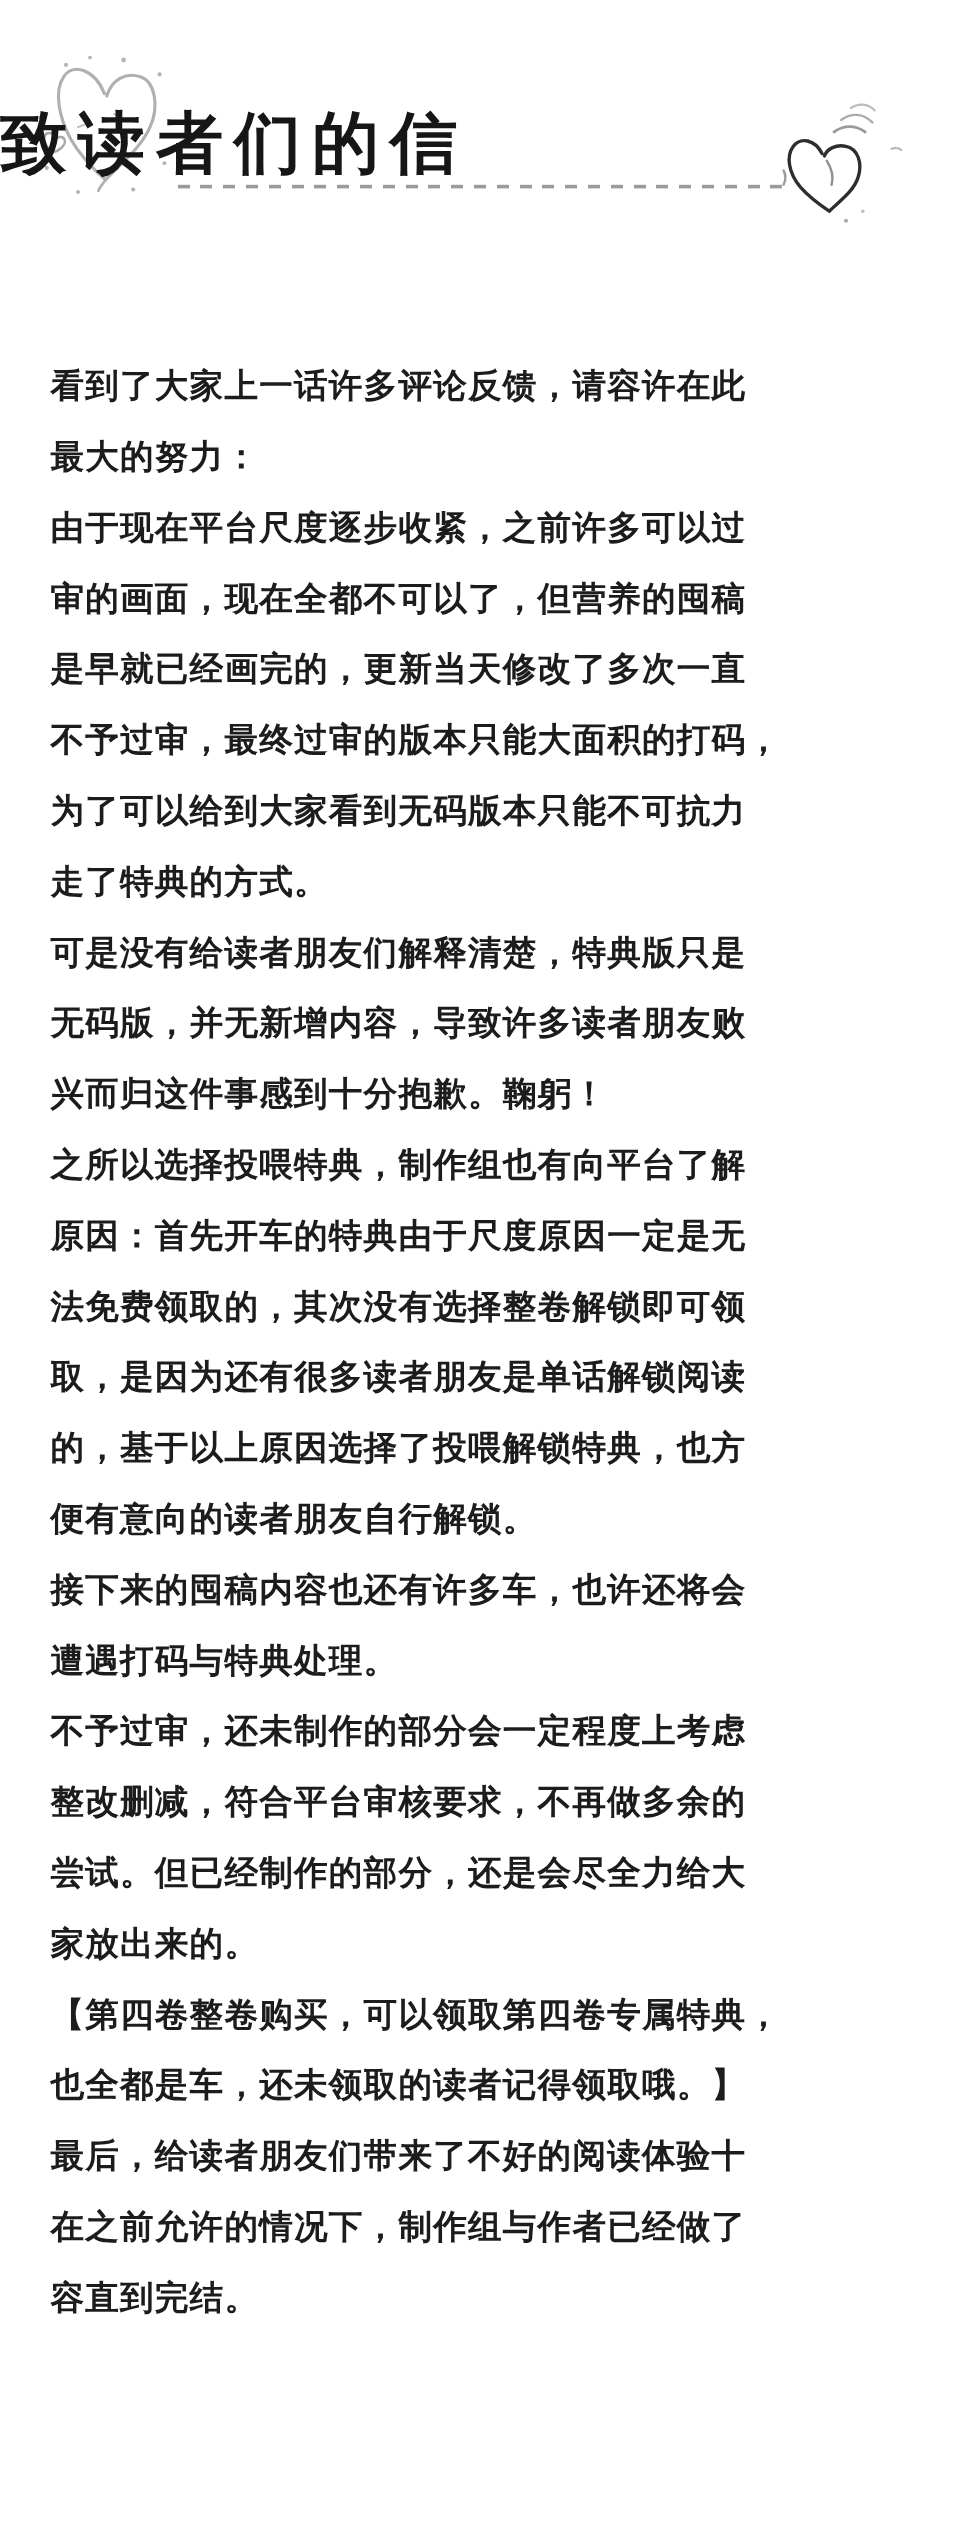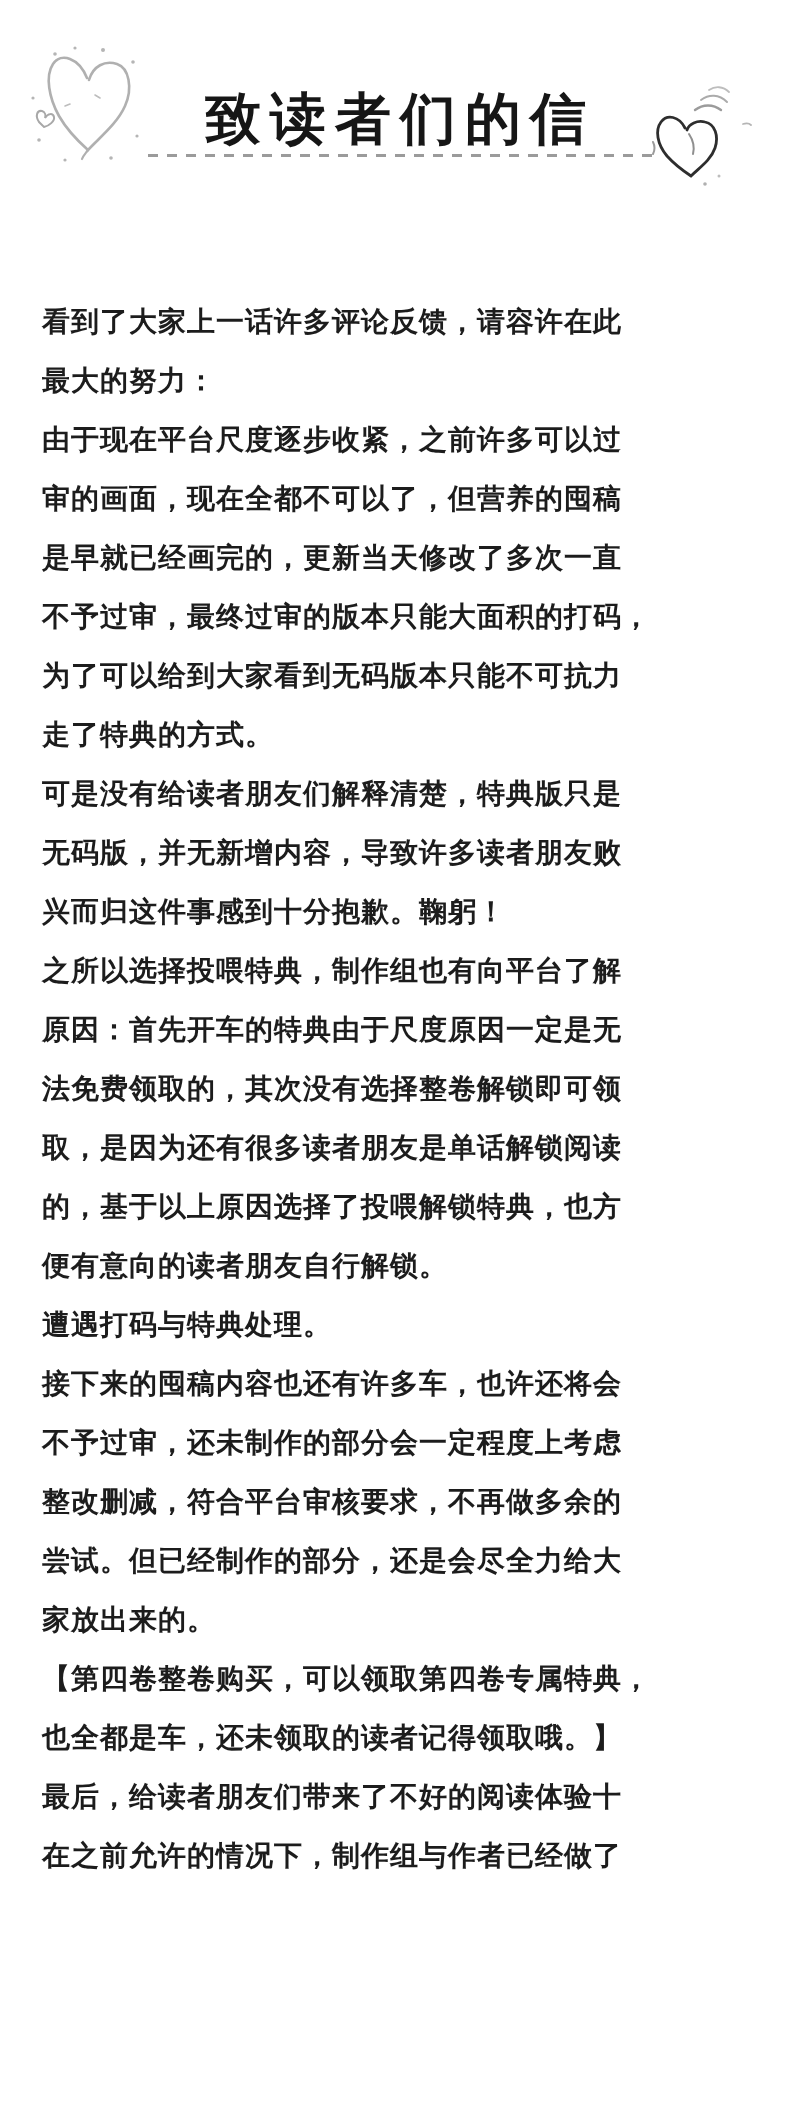--- a/index.html
+++ b/index.html
@@ -31,21 +31,21 @@
   }
   .doodle-right {
     position: absolute;
     top: 80px; left: 645px;
     width: 115px; height: 115px;
   }
   .page-title {
     position: absolute;
     top: 82px; left: 0;
     width: 800px;
-    text-align: center;
+    text-align: left;
     font-size: 56px;
     font-weight: bold;
     letter-spacing: 9px;
     color: #161616;
     white-space: nowrap;
   }
   .dashed-divider {
     position: absolute;
     top: 154px; left: 148px;
     width: 512px; height: 3px;
@@ -122,25 +122,26 @@
       <div class="line">走了特典的方式。</div>
       <div class="line">可是没有给读者朋友们解释清楚，特典版只是</div>
       <div class="line">无码版，并无新增内容，导致许多读者朋友败</div>
       <div class="line">兴而归这件事感到十分抱歉。鞠躬！</div>
       <div class="line">之所以选择投喂特典，制作组也有向平台了解</div>
       <div class="line">原因：首先开车的特典由于尺度原因一定是无</div>
       <div class="line">法免费领取的，其次没有选择整卷解锁即可领</div>
       <div class="line">取，是因为还有很多读者朋友是单话解锁阅读</div>
       <div class="line">的，基于以上原因选择了投喂解锁特典，也方</div>
       <div class="line">便有意向的读者朋友自行解锁。</div>
+      <div class="line">接下来的囤稿内容也还有许多车，也许还将会</div>
       <div class="line">遭遇打码与特典处理。</div>
-      <div class="line">接下来的囤稿内容也还有许多车，也许还将会</div>
       <div class="line">不予过审，还未制作的部分会一定程度上考虑</div>
       <div class="line">整改删减，符合平台审核要求，不再做多余的</div>
       <div class="line">尝试。但已经制作的部分，还是会尽全力给大</div>
       <div class="line">家放出来的。</div>
       <div class="line">【第四卷整卷购买，可以领取第四卷专属特典，</div>
       <div class="line">也全都是车，还未领取的读者记得领取哦。】</div>
       <div class="line">最后，给读者朋友们带来了不好的阅读体验十</div>
       <div class="line">在之前允许的情况下，制作组与作者已经做了</div>
+      <div class="line">容直到完结。</div>
     </div>
 
 </div>
 
 </body></html>

